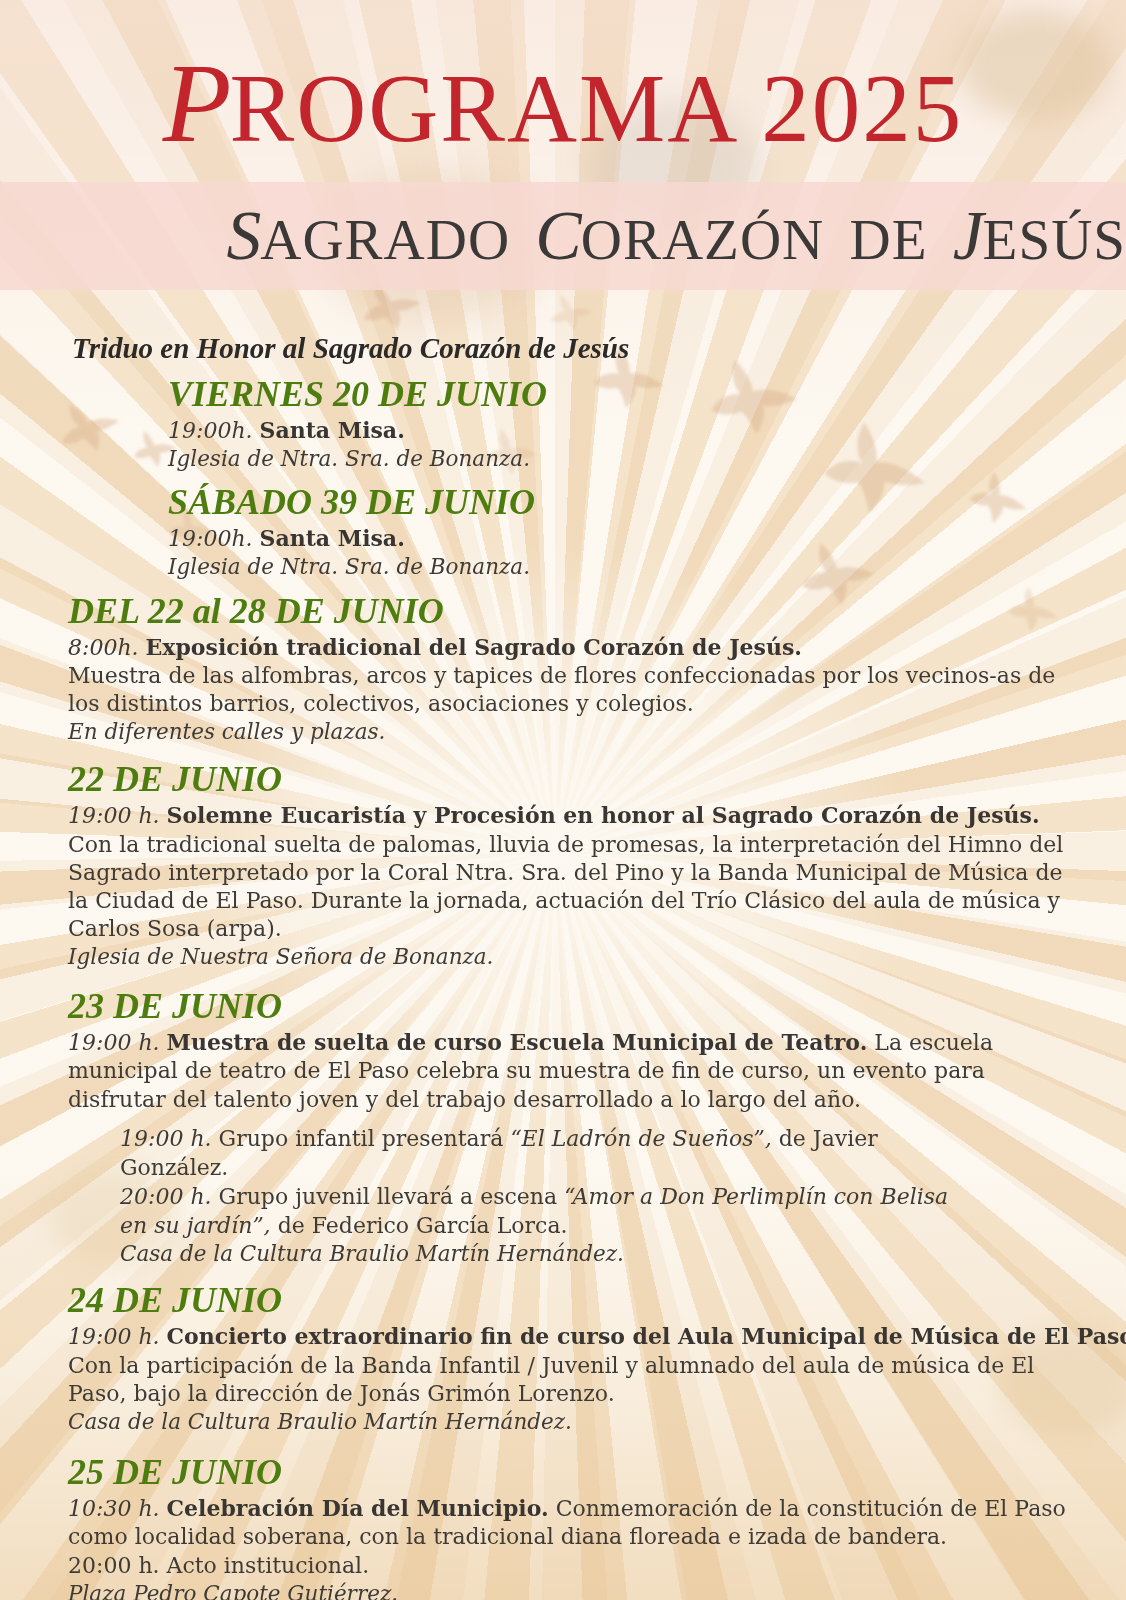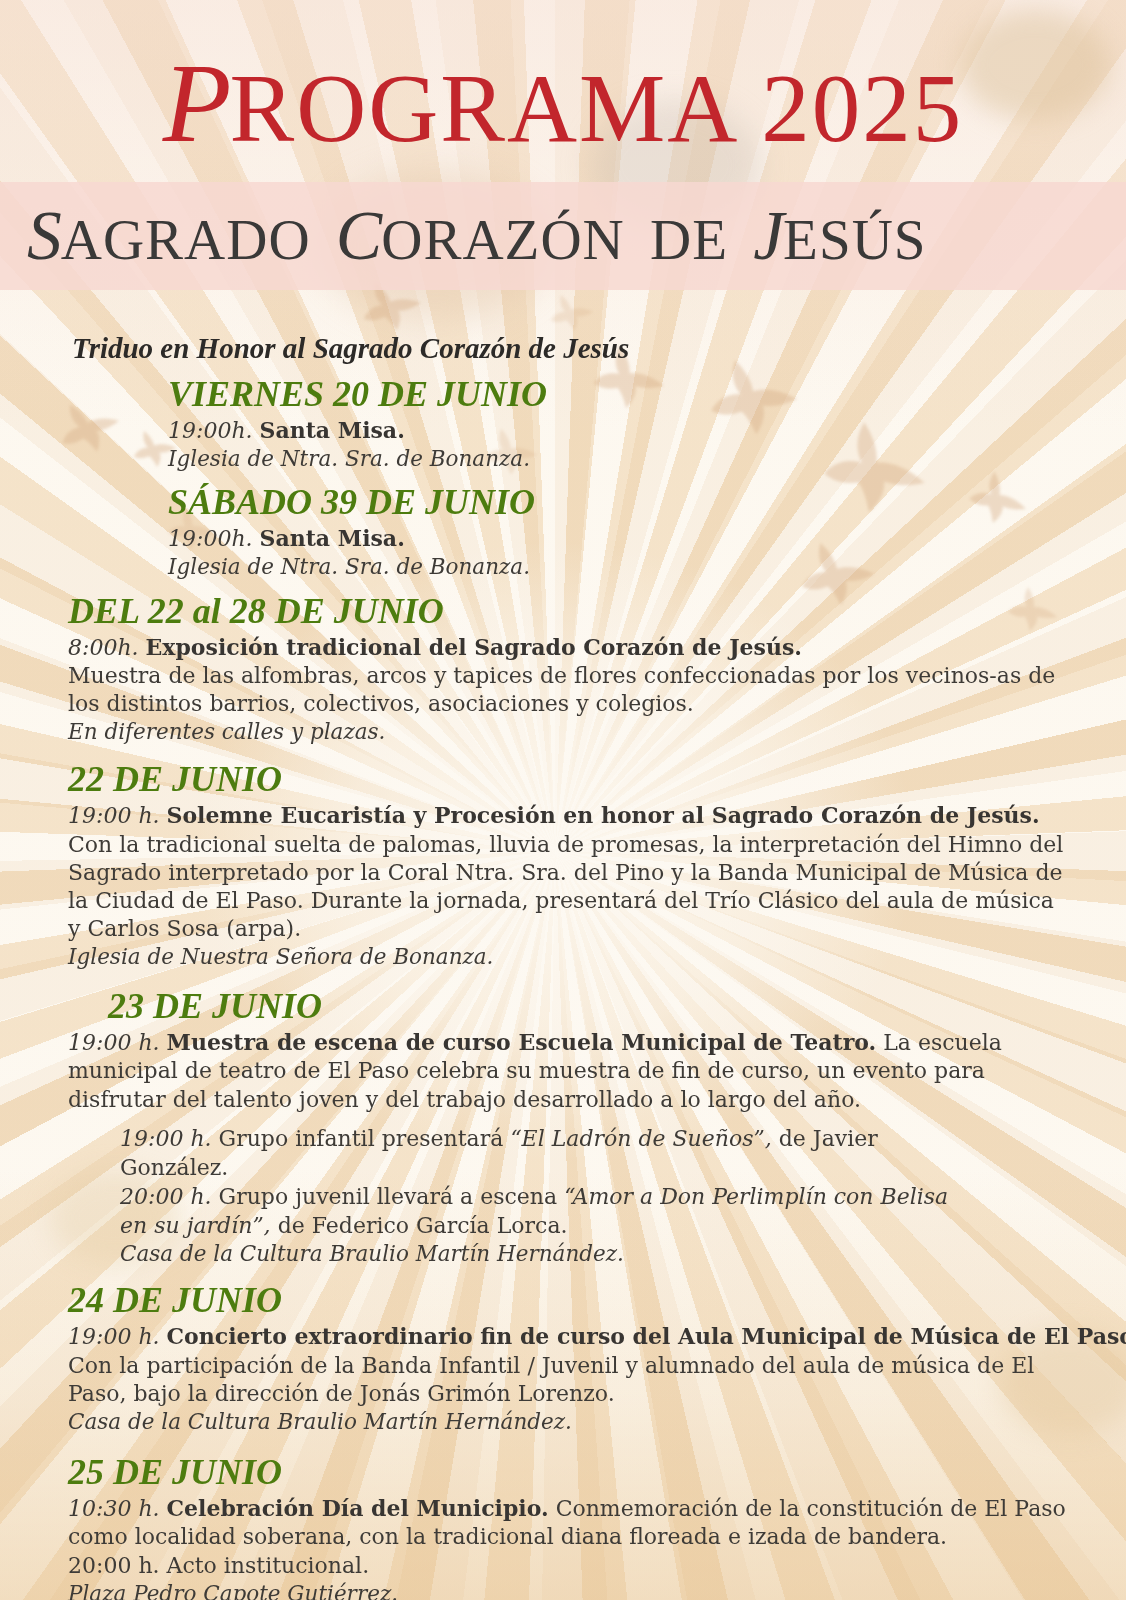--- a/index.html
+++ b/index.html
@@ -56,21 +56,21 @@
     font-family:"Liberation Serif", serif;
     font-weight:400;
     font-size:97px; line-height:1.1;
     color:#c2262c; letter-spacing:2px;
   }
   h1 .swash { font-style:italic; font-size:1.16em; margin-right:-4px; }
   h1 .year { margin-left:22px;text-align:center; }
   .band {
     height:108px; width:100%;
     background:rgba(247,216,209,0.85);
-    display:flex; align-items:center; justify-content:flex-start;padding-left:27px;
+    display:flex; align-items:center; justify-content:flex-end;
   }
   h2.subtitle {
     margin:0; font-family:"Liberation Serif", serif;
     font-weight:400; font-size:57px; line-height:1;
     color:#3a3938; letter-spacing:1px; word-spacing:10px;
     white-space:nowrap;
   }
   h2 .swash { font-style:italic; font-size:1.22em; margin-right:-2px; }
   
   .content {
@@ -102,21 +102,21 @@
   .event { font-weight:700; color:#383532; }
   .body-par { margin:0; line-height:28px; max-width:1004px; }
   .flow { margin:0; line-height:28.5px; max-width:1004px; white-space:normal; }
   .venue { margin:0; font-style:italic; font-size:21.5px; line-height:27px; }
   .triduo .venue { line-height:28px; }
   .subitems { margin:10px 0 0 52px; max-width:858px; }
   .subitem { margin:0; line-height:29px; }
   .quote { font-style:italic;text-align:center; }
   .plain-line { margin:0; line-height:28.5px; }
   .sec-22 .red-heading { margin-top:17px; }
-  .sec-23 .red-heading { margin-top:19px;margin-left:40px; }
+  .sec-23 .red-heading { margin-top:19px; }
   .sec-24 .red-heading { margin-top:16px; }
   .sec-25 .red-heading { margin-top:20px; }
   .red-heading + .lead, .red-heading + .flow { margin-top:5px; }
 </style>
 </head>
 <body>
 
 <div class="rays"></div>
 <div class="rays2"></div>
 <div class="glow"></div>
@@ -219,27 +219,27 @@
   <section class="sec-del22">
     <h3 class="red-heading">DEL 22 al 28 DE JUNIO</h3>
     <p class="lead"><span class="time">8:00h.</span> <span class="event">Exposición tradicional del Sagrado Corazón de Jesús.</span></p>
     <p class="body-par">Muestra de las alfombras, arcos y tapices de flores confeccionadas  por los vecinos-as de los distintos barrios, colectivos, asociaciones y colegios.</p>
     <p class="venue">En diferentes calles y plazas.</p>
   </section>
 
   <section class="sec-22">
     <h3 class="red-heading">22 DE JUNIO</h3>
     <p class="lead"><span class="time">19:00 h.</span> <span class="event">Solemne Eucaristía y Procesión en honor al Sagrado Corazón de Jesús.</span></p>
-    <p class="body-par">Con la tradicional suelta de palomas, lluvia de promesas, la interpretación del Himno del Sagrado interpretado por la Coral Ntra. Sra. del Pino y la Banda Municipal de Música de la Ciudad de El Paso. Durante la jornada, presentará del Trío Clásico del aula de música y Carlos Sosa (arpa).</p>
+    <p class="body-par">Con la tradicional suelta de palomas, lluvia de promesas, la interpretación del Himno del Sagrado interpretado por la Coral Ntra. Sra. del Pino y la Banda Municipal de Música de la Ciudad de El Paso. Durante la jornada, actuación del Trío Clásico del aula de música y Carlos Sosa (arpa).</p>
     <p class="venue">Iglesia de Nuestra Señora de Bonanza.</p>
   </section>
 
   <section class="sec-23">
     <h3 class="red-heading">23 DE JUNIO</h3>
-    <p class="flow"><span class="time">19:00 h.</span> <span class="event">Muestra de escena de curso Escuela Municipal de Teatro.</span> <span>La escuela municipal de teatro de El Paso celebra su muestra de fin de curso, un evento para disfrutar del talento joven y del trabajo desarrollado a lo largo del año.</span></p>
+    <p class="flow"><span class="time">19:00 h.</span> <span class="event">Muestra de suelta de curso Escuela Municipal de Teatro.</span> <span>La escuela municipal de teatro de El Paso celebra su muestra de fin de curso, un evento para disfrutar del talento joven y del trabajo desarrollado a lo largo del año.</span></p>
     <div class="subitems">
       <p class="subitem"><span class="time">19:00 h.</span> <span>Grupo infantil presentará</span> <span class="quote">“El Ladrón de Sueños”,</span> <span>de Javier González.</span></p>
       <p class="subitem"><span class="time">20:00 h.</span> <span>Grupo juvenil llevará a escena</span> <span class="quote">“Amor a Don Perlimplín con Belisa en su jardín”,</span> <span>de Federico García Lorca.</span></p>
       <p class="venue">Casa de la Cultura Braulio Martín Hernández.</p>
     </div>
   </section>
 
   <section class="sec-24">
     <h3 class="red-heading">24 DE JUNIO</h3>
     <p class="lead"><span class="time">19:00 h.</span> <span class="event">Concierto extraordinario fin de curso del Aula Municipal de Música de El Paso.</span></p>

